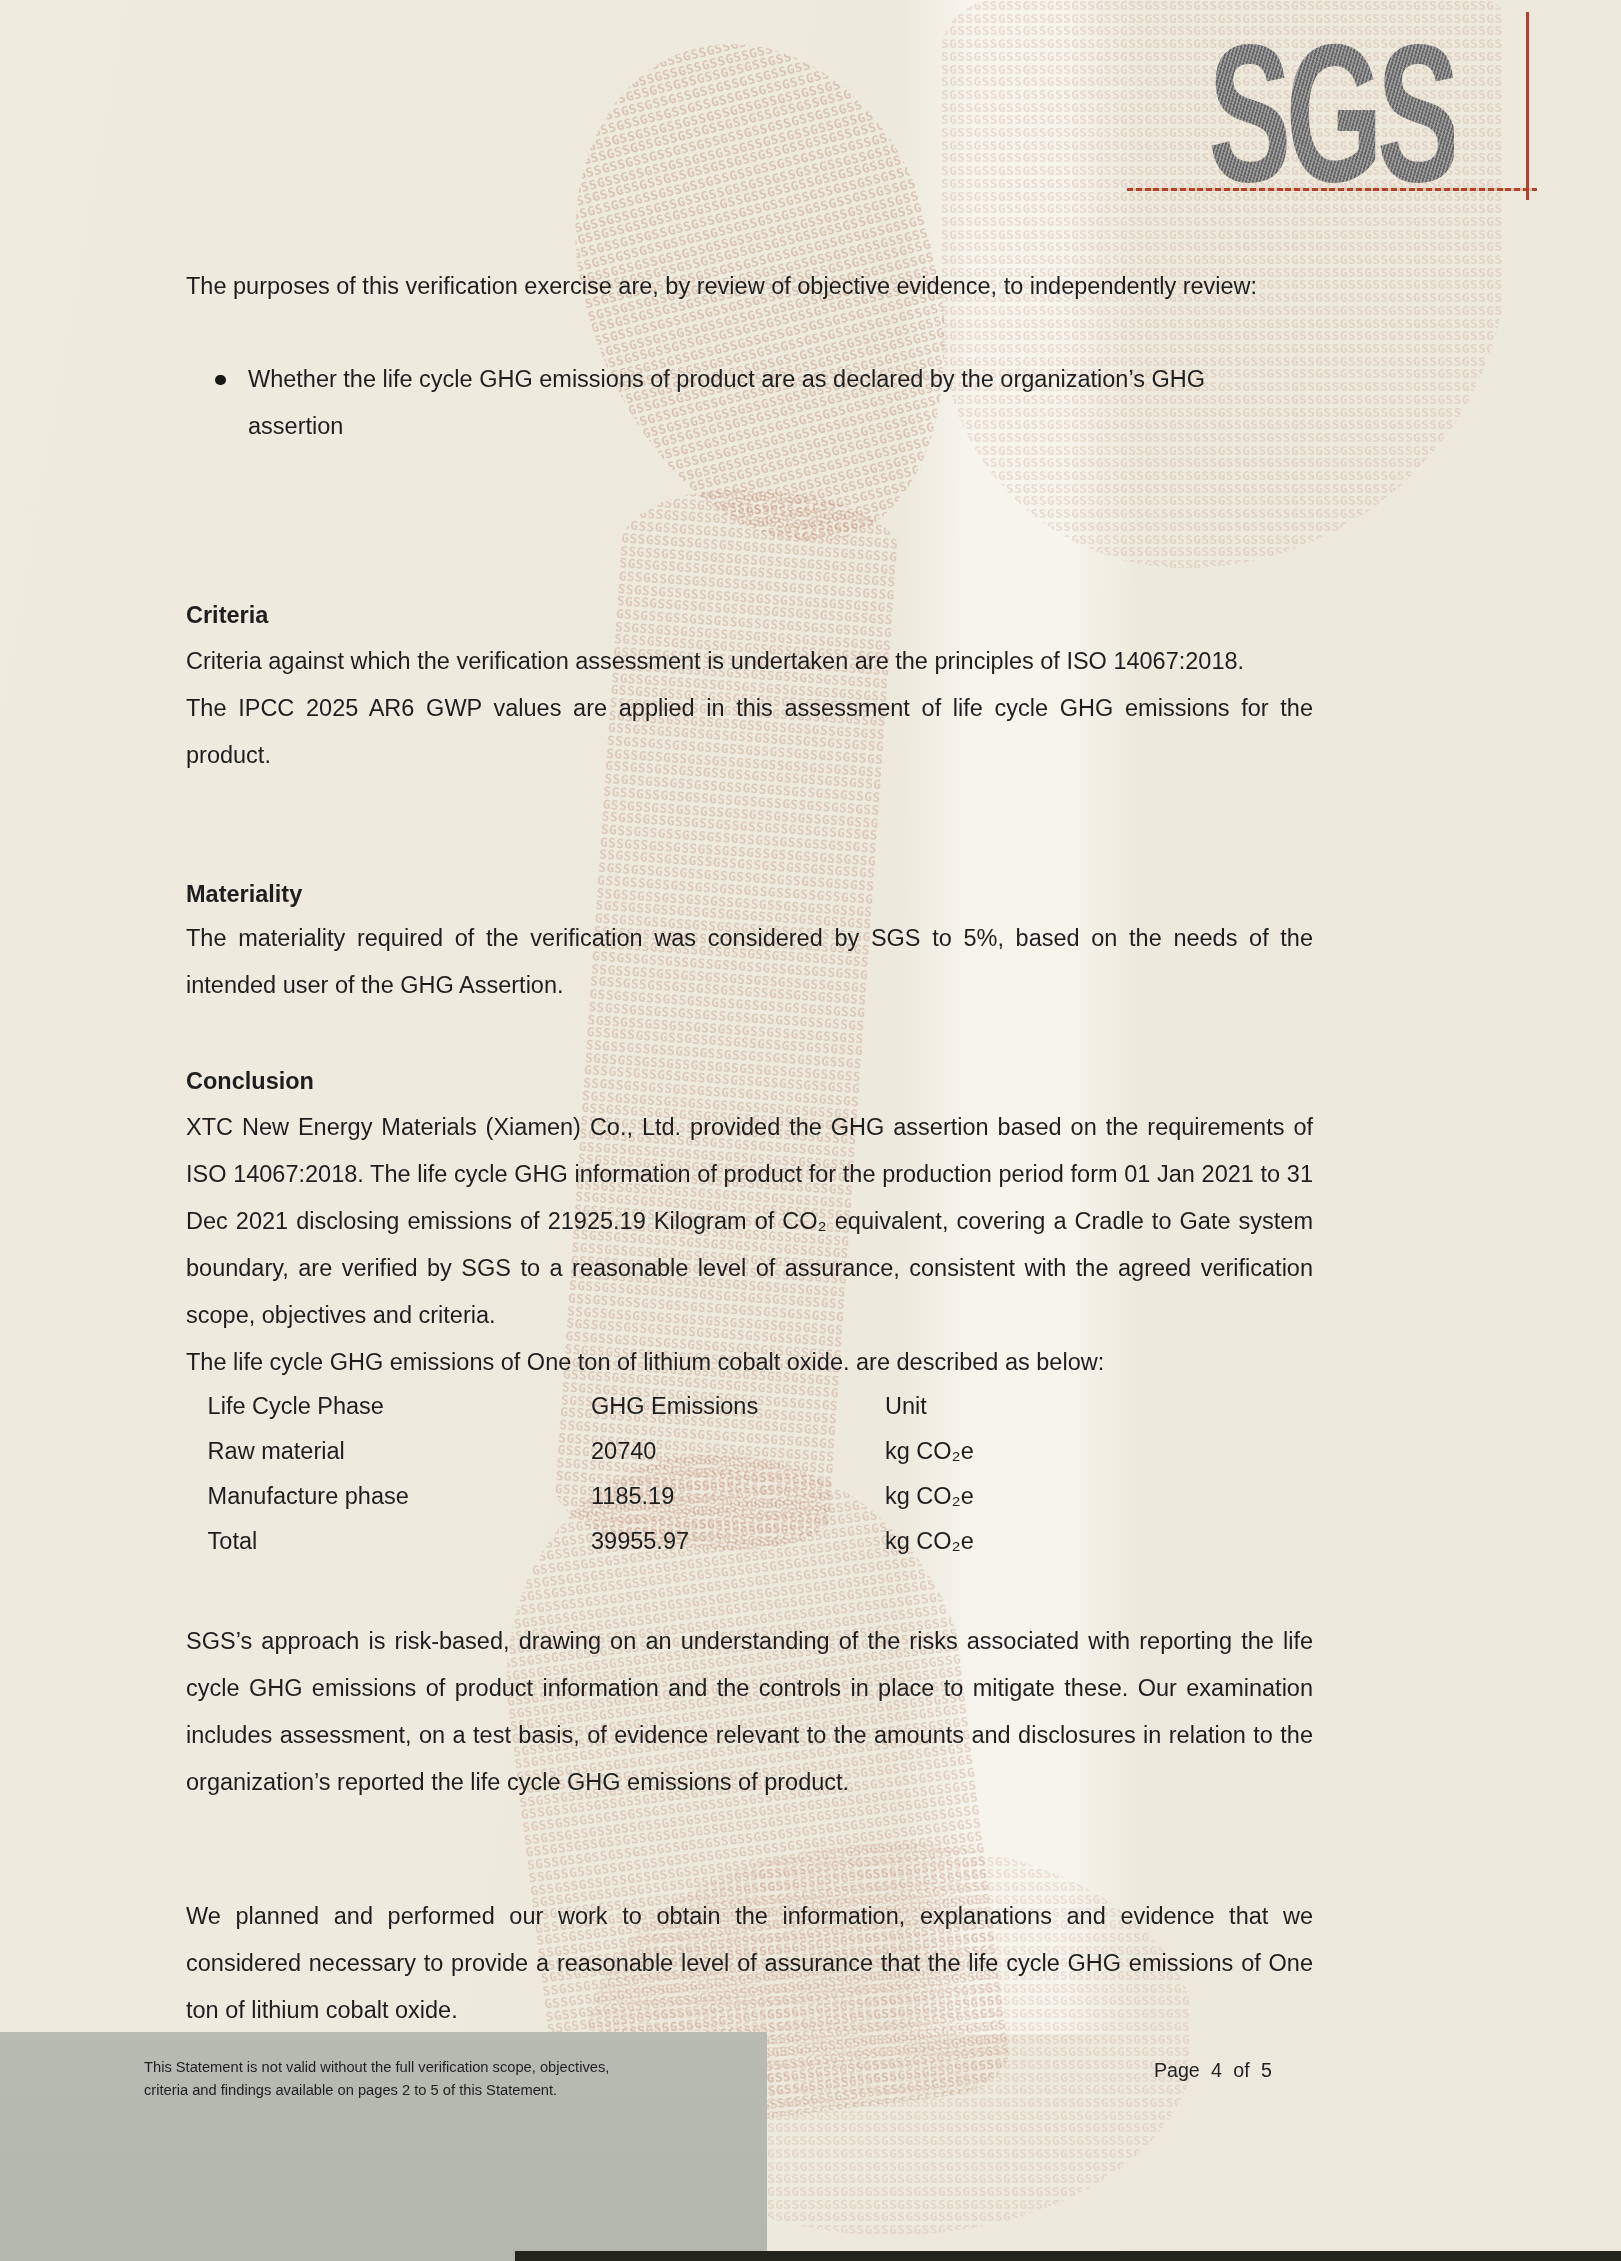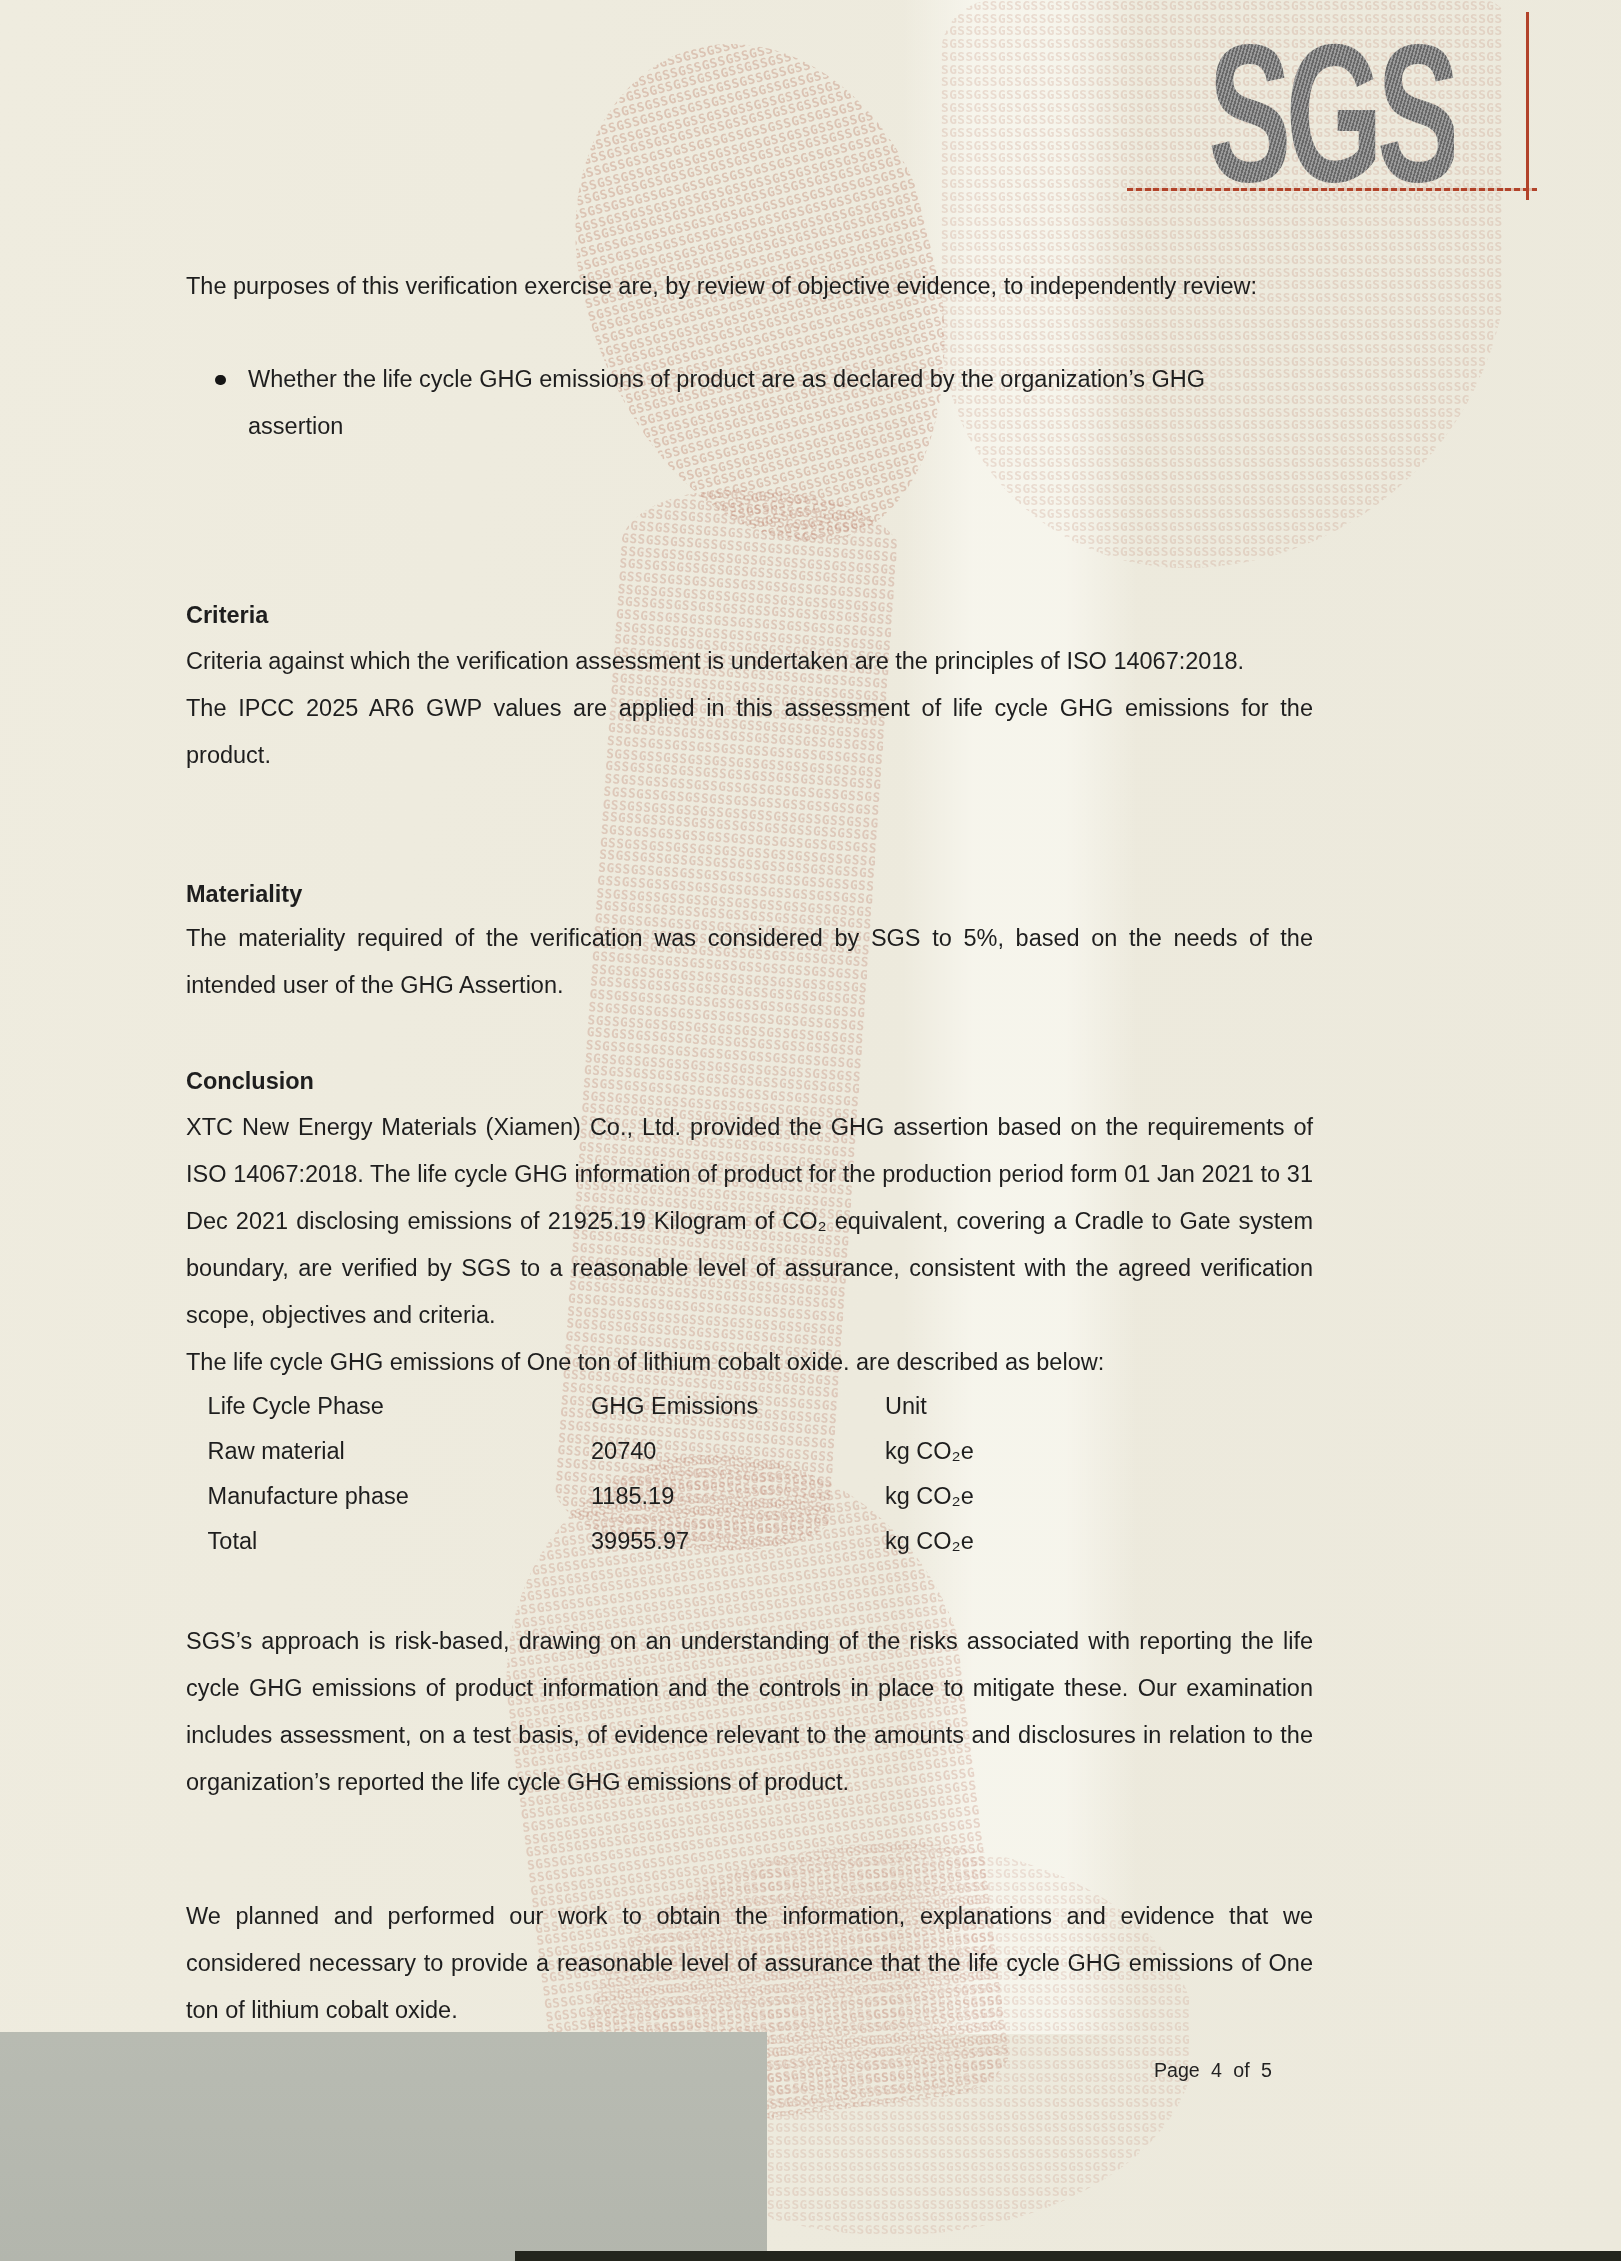--- a/index.html
+++ b/index.html
@@ -153,17 +153,18 @@
       <span class="c1">Total</span>
       <span class="c2">39955.97</span>
       <span class="c3">kg CO₂e</span>
     </div>
   </div>
 
   <div class="body-block sgs-approach just">SGS’s approach is risk-based, drawing on an understanding of the risks associated with reporting the life cycle GHG emissions of product information and the controls in place to mitigate these. Our examination includes assessment, on a test basis, of evidence relevant to the amounts and disclosures in relation to the organization’s reported the life cycle GHG emissions of product.</div>
   <div class="body-block we-planned just">We planned and performed our work to obtain the information, explanations and evidence that we considered necessary to provide a reasonable level of assurance that the life cycle GHG emissions of One ton of lithium cobalt oxide.</div>
 
   <div class="footer-box"></div>
+  <div class="footer-note">This Statement is not valid without the full verification scope, objectives, criteria and findings available on pages 2 to 5 of this Statement.</div>
   <div class="page-num">Page 4 of 5</div>
   <div class="bottom-bar"></div>
 
 </div>
 
 
 </body></html>

